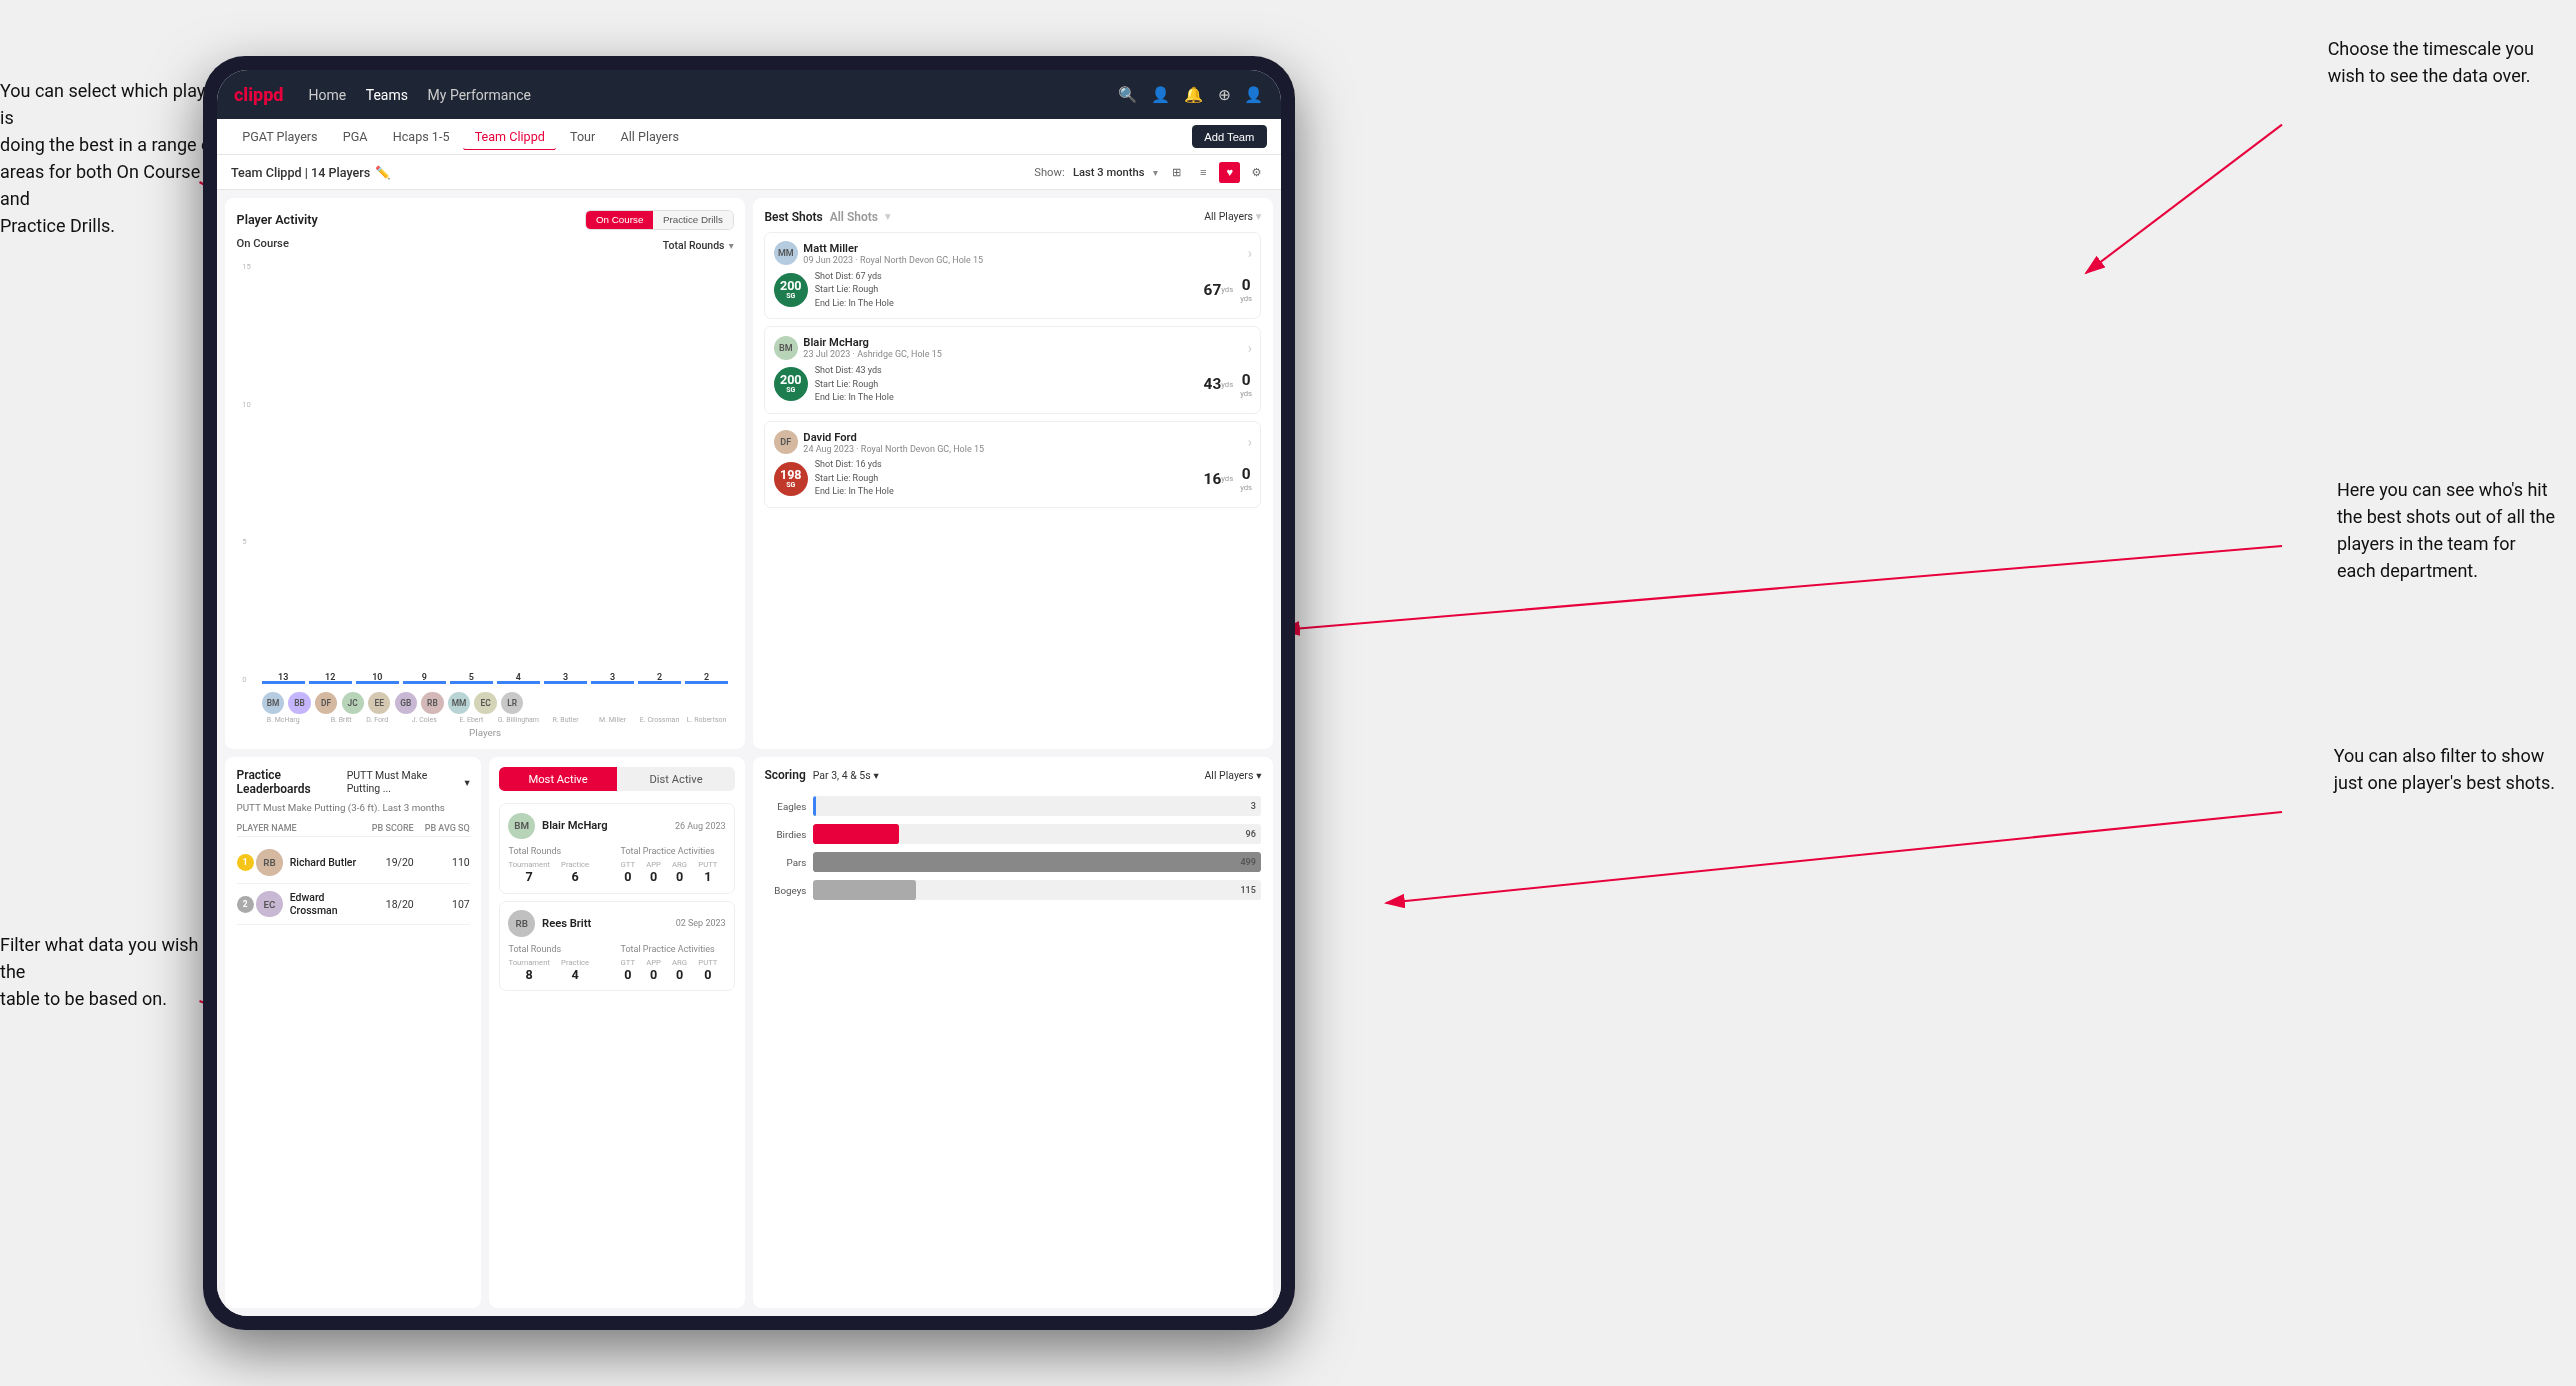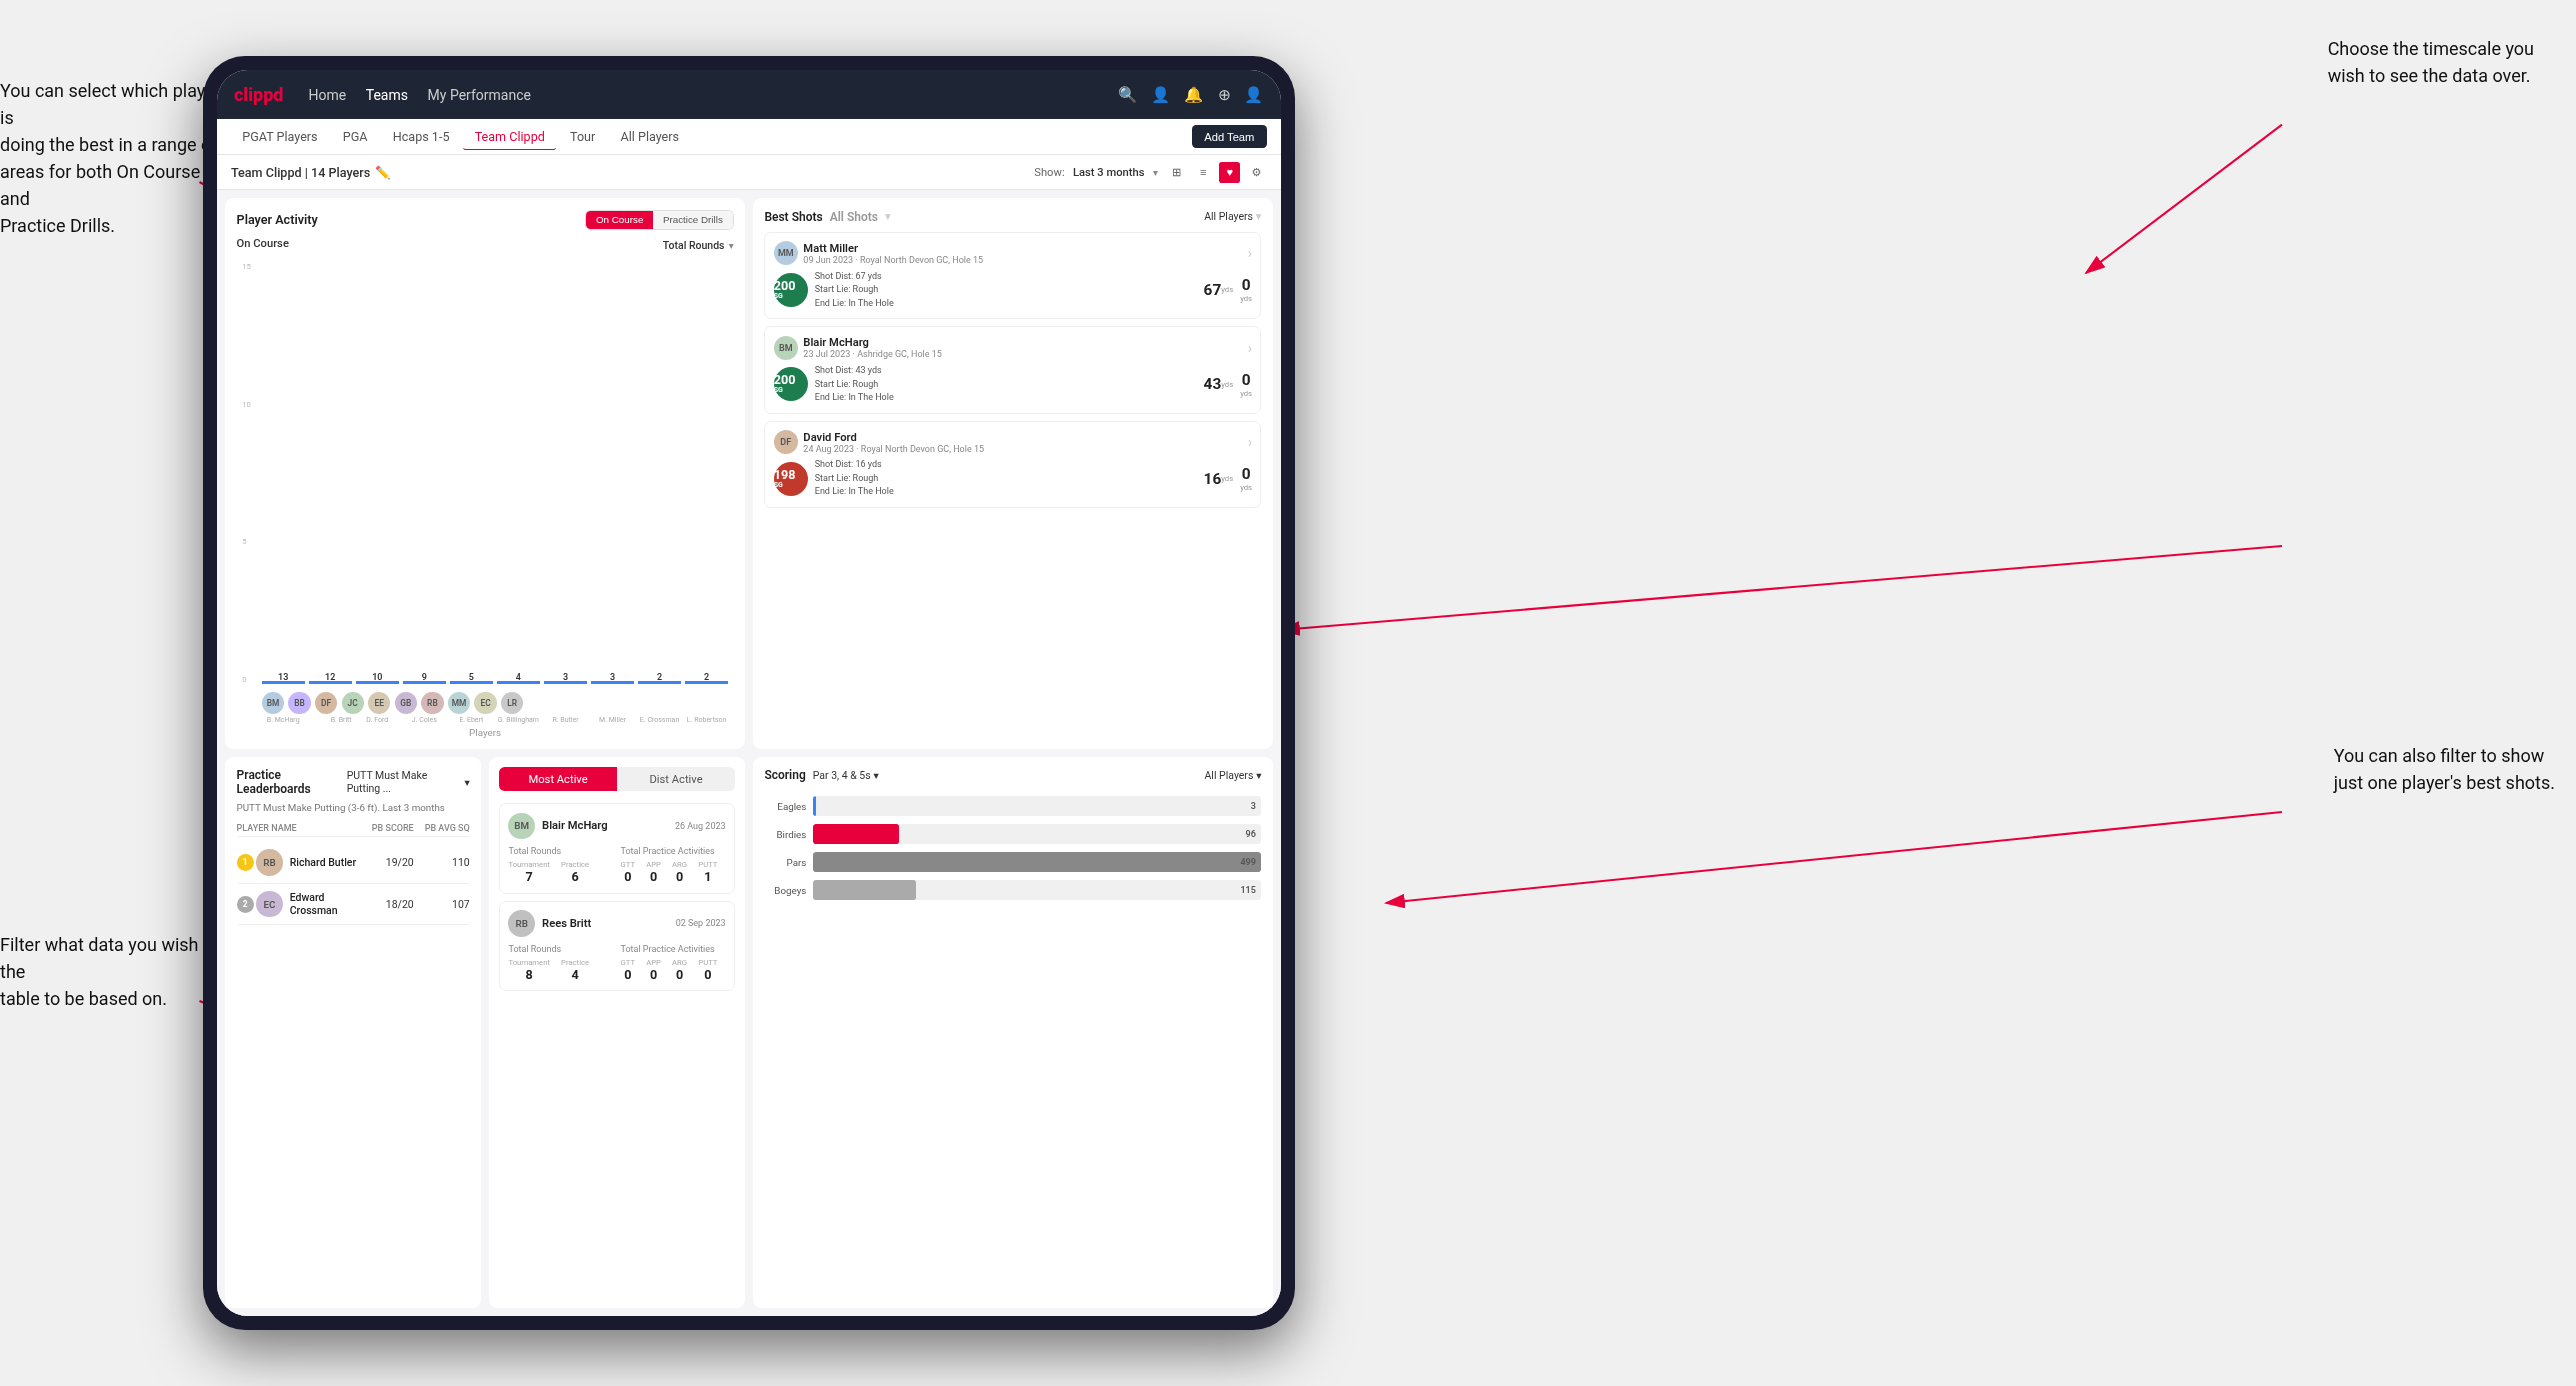--- a/index.html
+++ b/index.html
@@ -427,20 +427,21 @@
     }
 
     .shot-badge {
       width: 34px;
       height: 34px;
       border-radius: 50%;
       background: #1e7d4f;
       color: #fff;
       display: flex;
       flex-direction: column;
+      align-items: center;
       justify-content: center;
       font-size: 7.7px;
       font-weight: 700;
       flex-shrink: 0;
     }
 
     .shot-badge .sg-num {
       font-size: 12.6px;
       line-height: 1;
     }
@@ -819,20 +820,23 @@
   </div>
 
   <div class="ann-text" style="left: 0px; top: 77px; text-align: left;">
     You can select which player is<br>doing the best in a range of<br>areas for both On Course and<br>Practice Drills.
   </div>
 
   <div class="ann-text" style="left: 0px; top: 931px; text-align: left;">
     Filter what data you wish the<br>table to be based on.
   </div>
 
+  <div class="ann-text" style="right: 21px; top: 476px; text-align: left;">
+    Here you can see who's hit<br>the best shots out of all the<br>players in the team for<br>each department.
+  </div>
 
   <div class="ann-text" style="right: 21px; top: 742px; text-align: left;">
     You can also filter to show<br>just one player's best shots.
   </div>
 
   <svg width="2576" height="1386" style="position:absolute;top:0;left:0;pointer-events:none;" xmlns="http://www.w3.org/2000/svg" viewBox="0 0 3680 1980">
 
     <line x1="3260" y1="178" x2="2980" y2="390" stroke="#e8003d" stroke-width="3" marker-end="url(#arrow)"></line>
 
     <line x1="285" y1="260" x2="840" y2="580" stroke="#e8003d" stroke-width="3" marker-end="url(#arrow)"></line>

